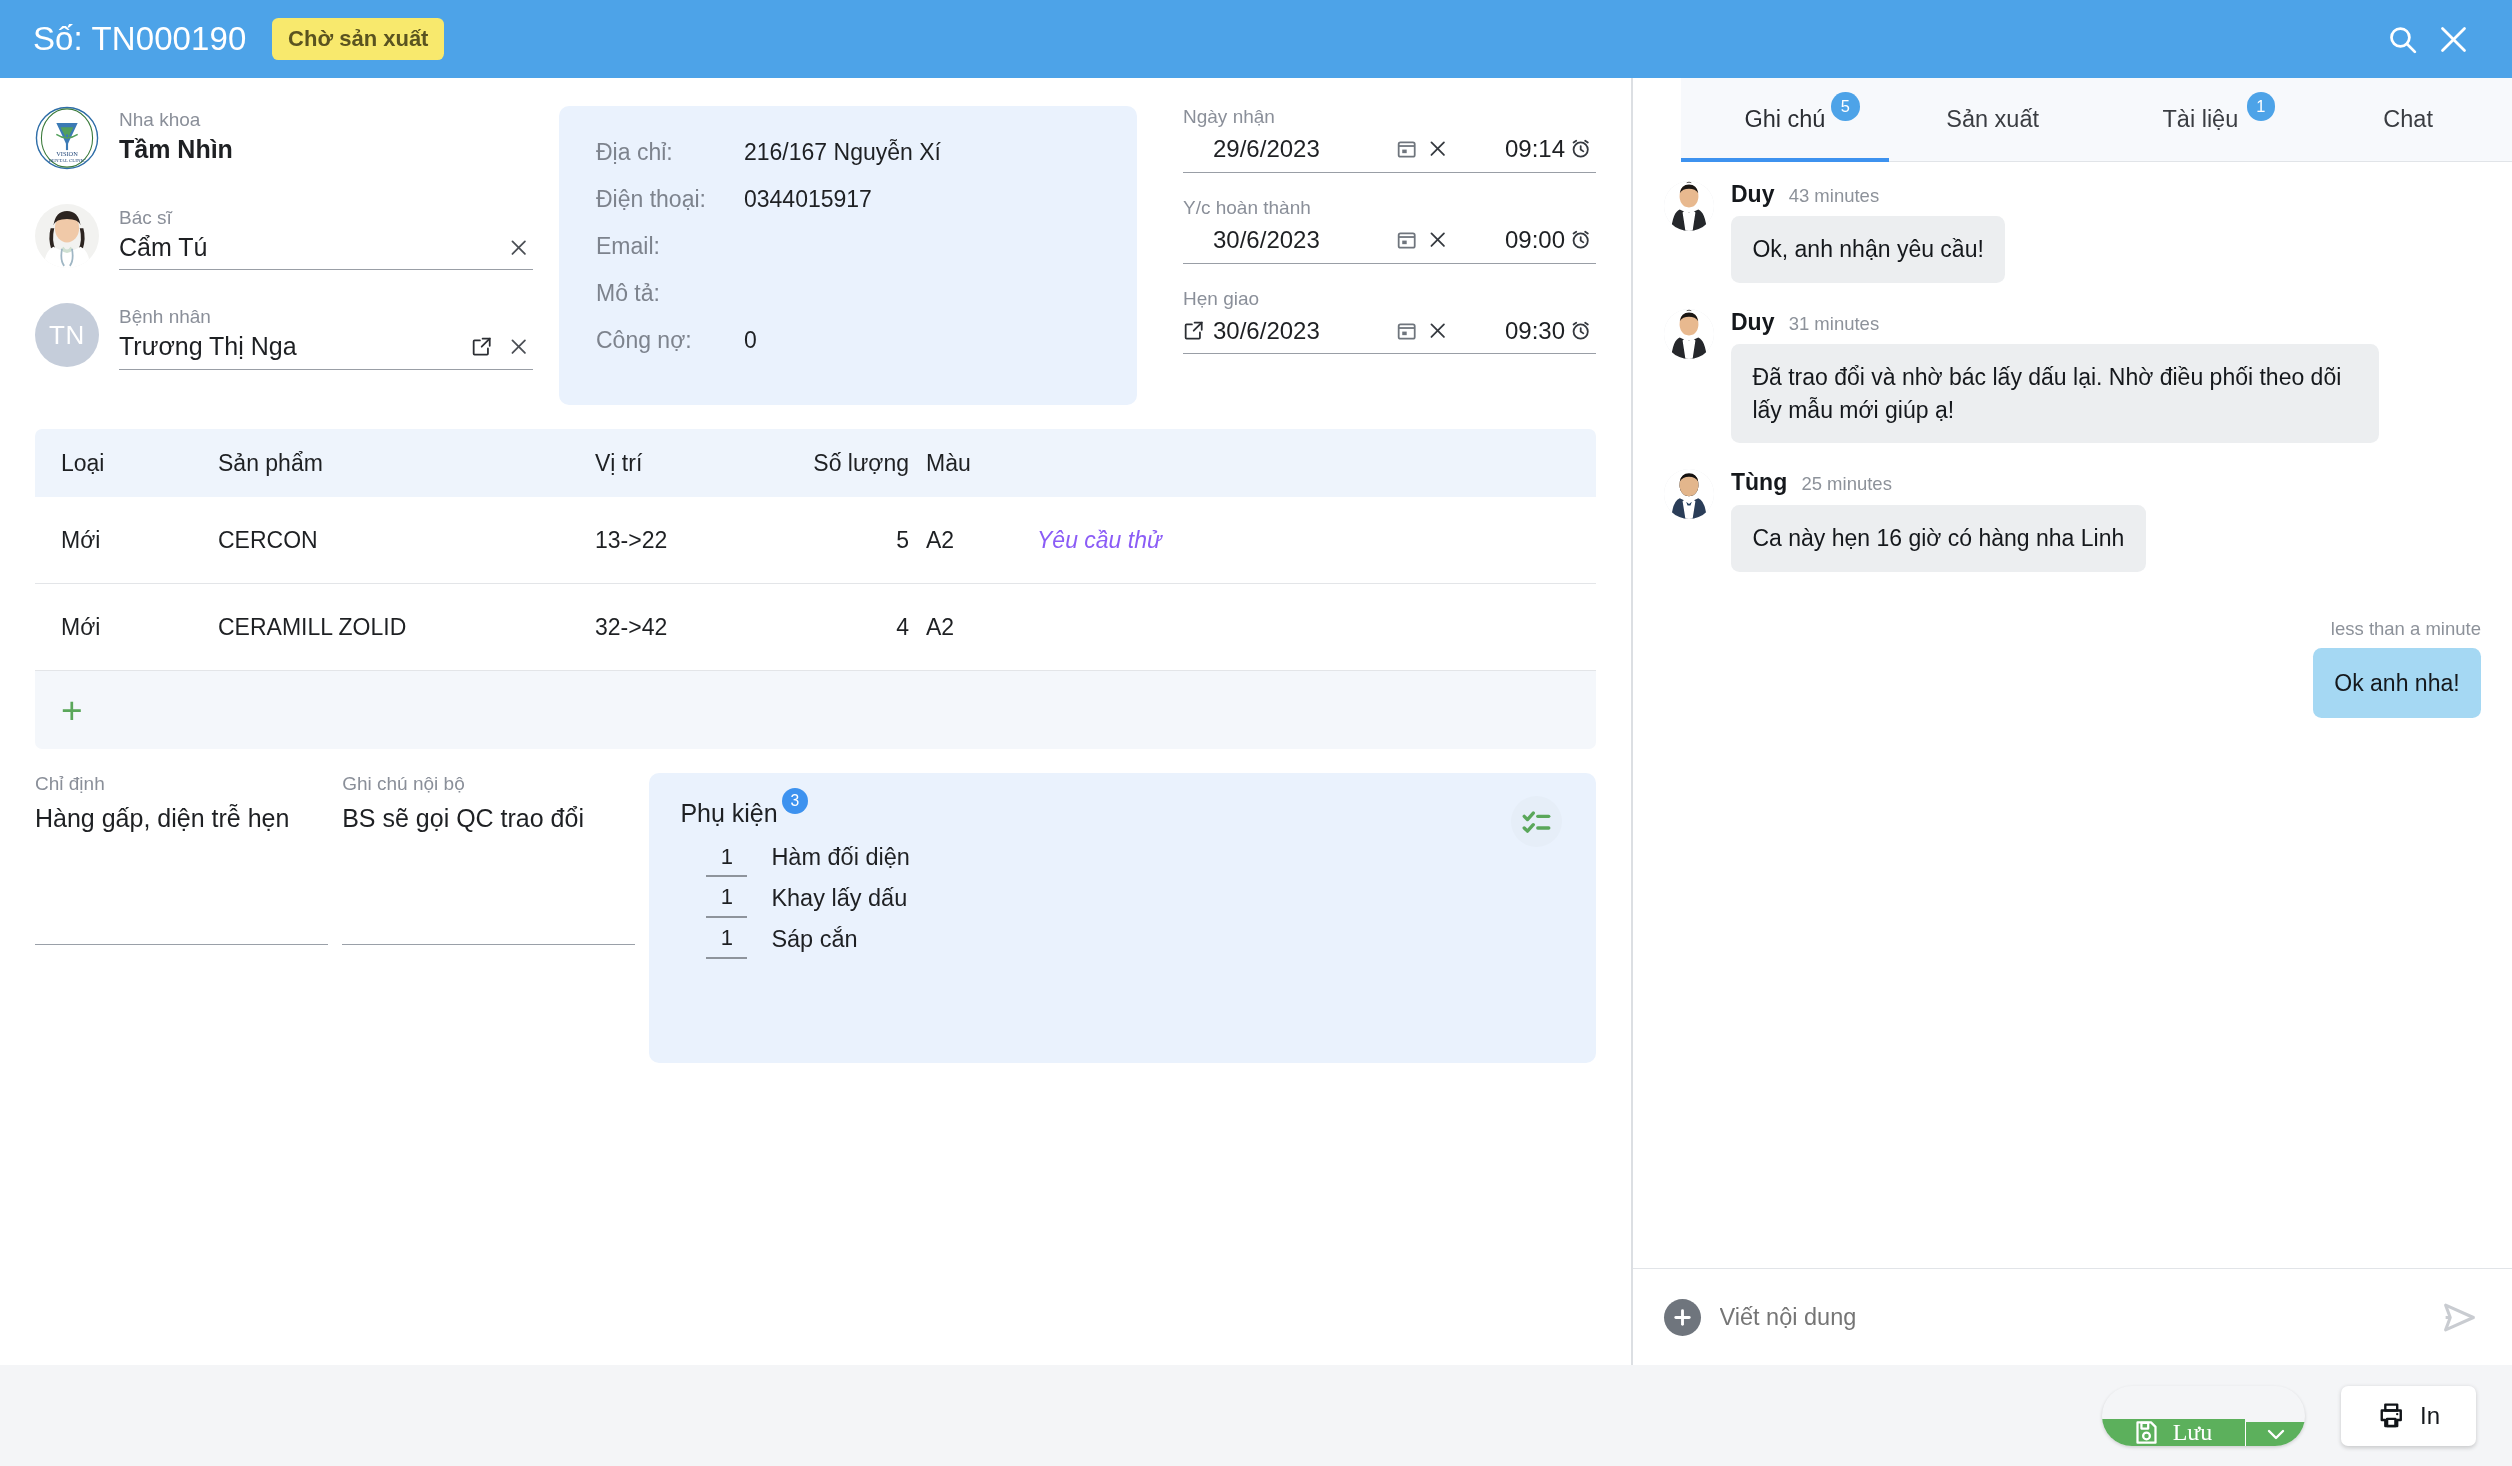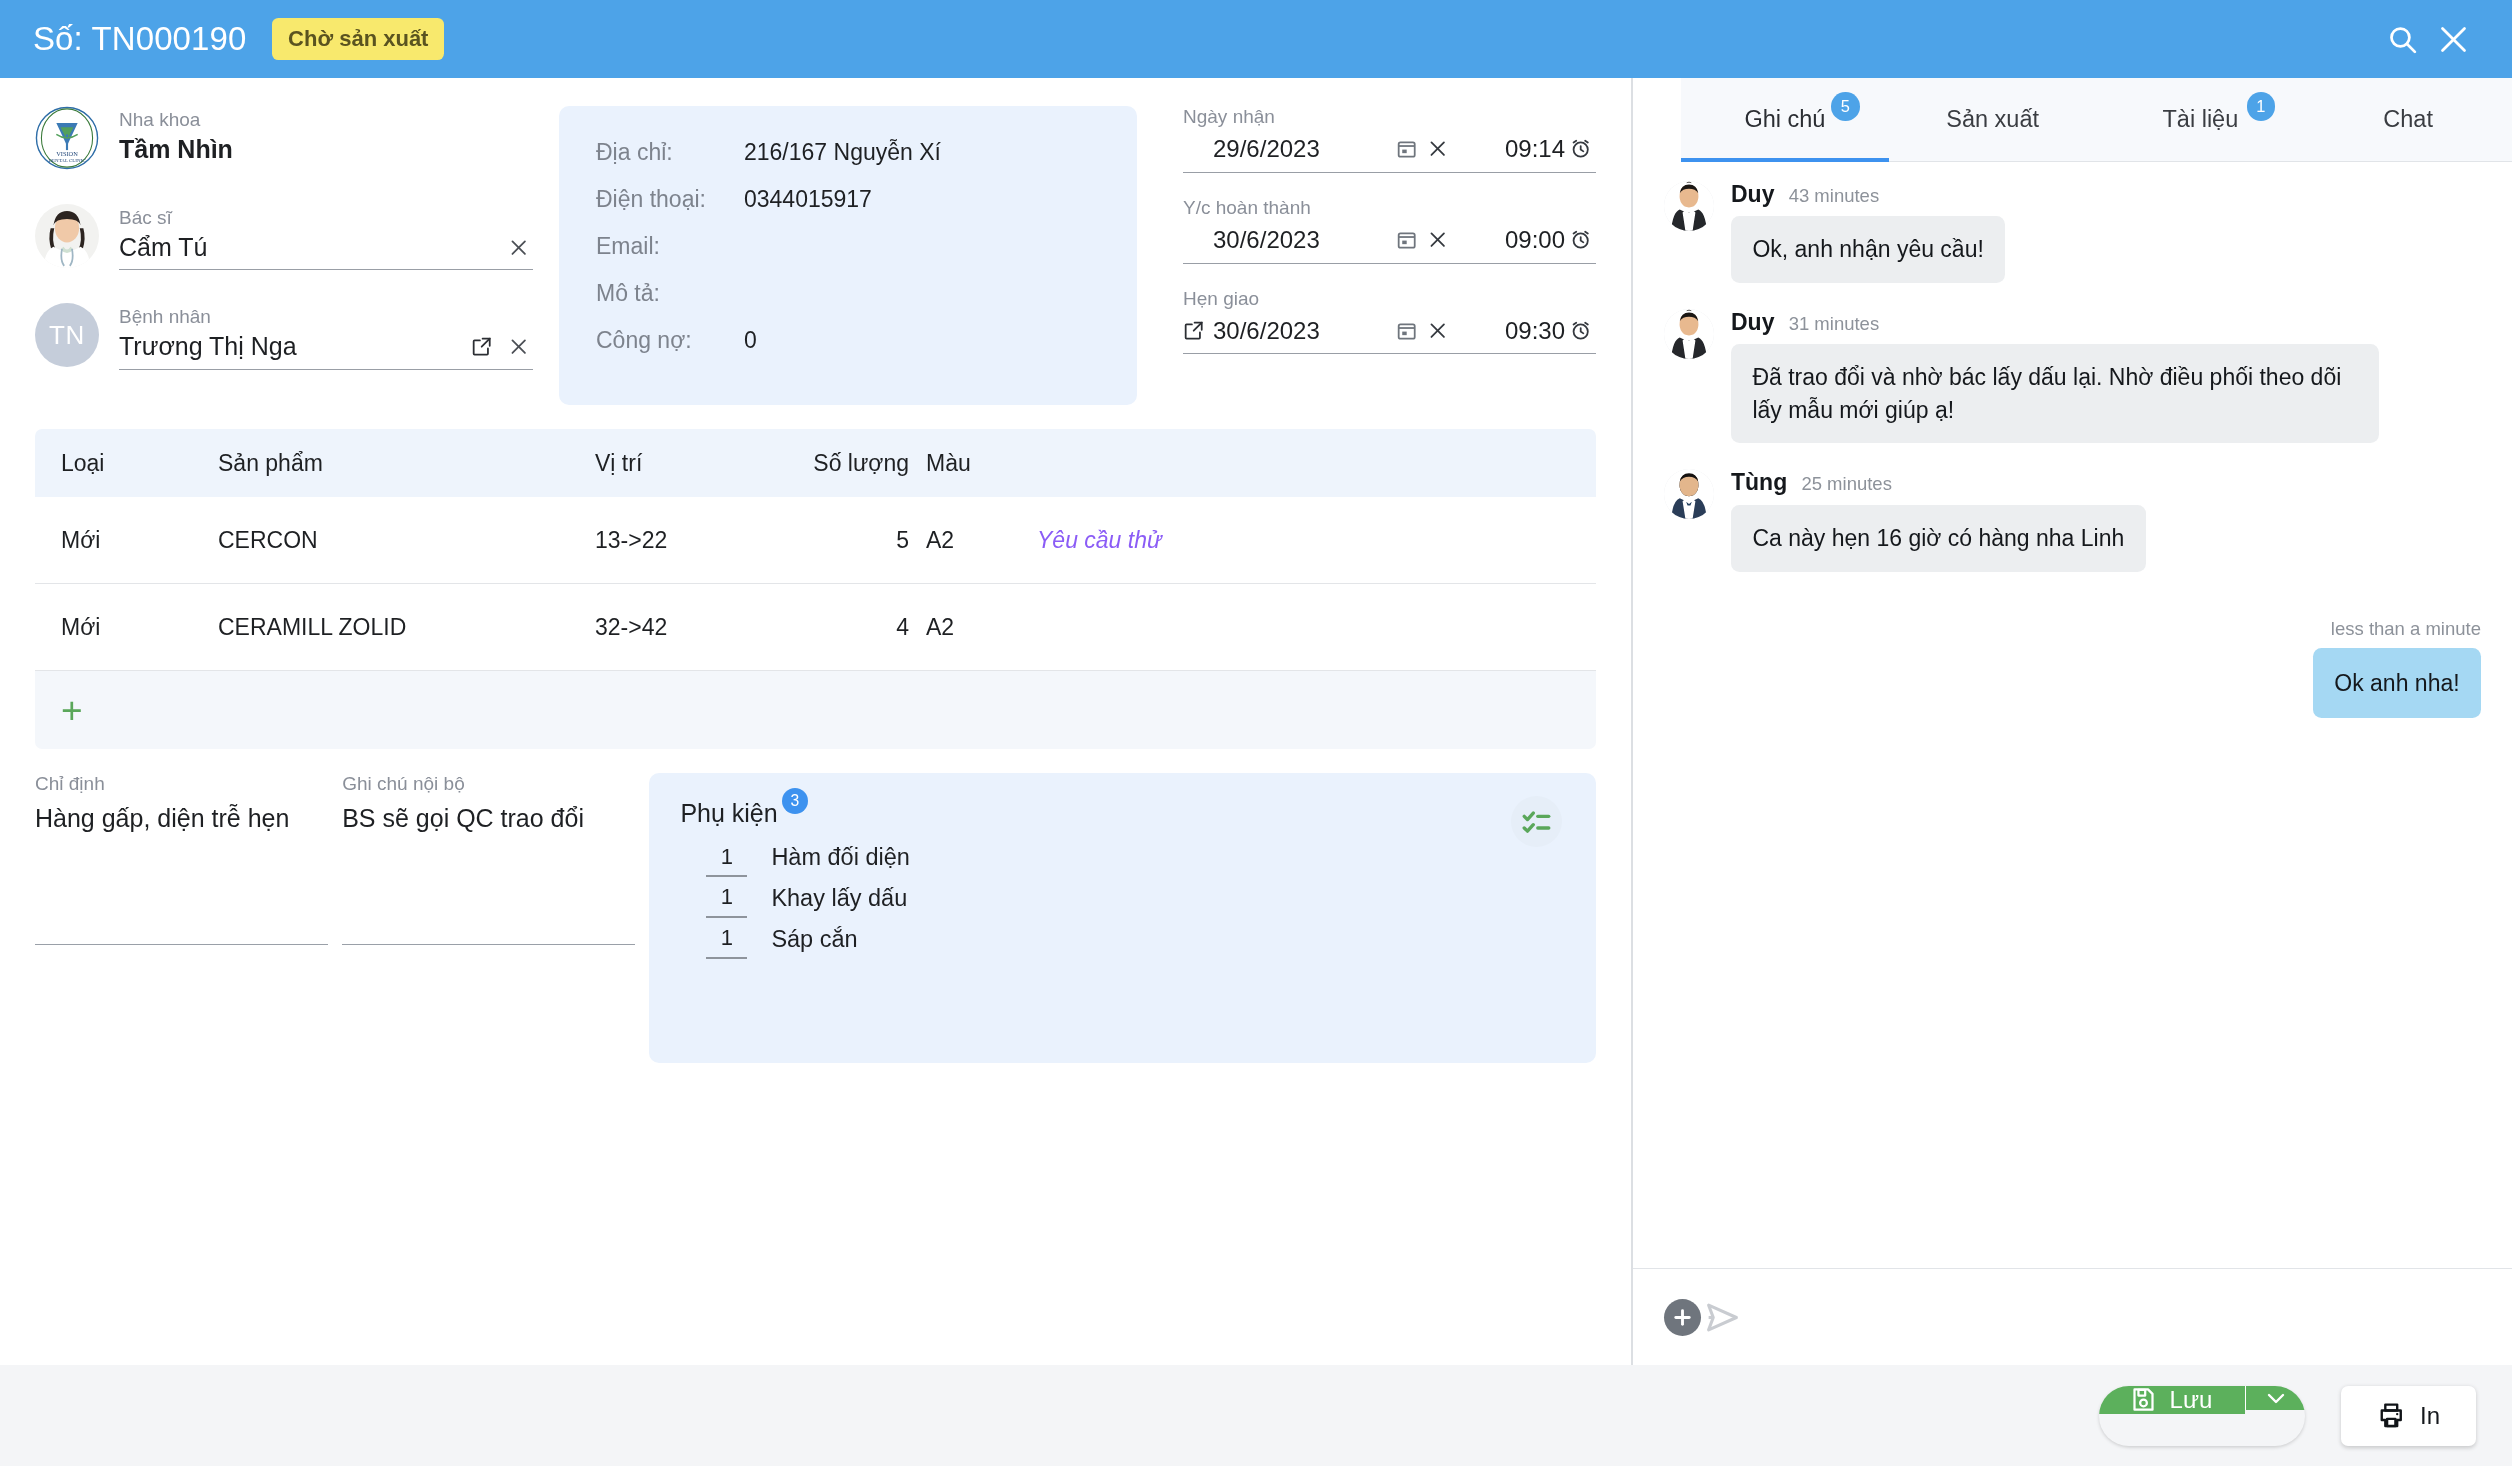--- a/index.html
+++ b/index.html
@@ -169,21 +169,21 @@
   .plus-circle svg { width: 23px; height: 23px; }
   .composer-input { flex: 1; font-size: 23.5px; color: #9aa0a8; margin-left: 18.5px; background: none; border: none; outline: none; }
   .send-ico { width: 43px; height: 43px; display: flex; align-items: center; justify-content: center; cursor: pointer; }
   .send-ico svg { width: 37px; height: 37px; }
 
   
   .footer {
     height: 101px; flex: 0 0 101px; background: #f4f5f7;
     display: flex; align-items: center; justify-content: flex-end; padding: 0 36px;
   }
-  .save-group { display: flex; align-items: flex-start; height: 60px; border-radius: 31px; overflow: hidden; box-shadow: 0 1.4px 3.6px rgba(0,0,0,.16); }
+  .save-group { display: flex; align-items: flex-end; height: 60px; border-radius: 31px; overflow: hidden; box-shadow: 0 1.4px 3.6px rgba(0,0,0,.16); font-family: Liberation Serif, serif; }
   .save-main {
     background: #5cb05c; color: #fff; display: flex; align-items: center;
     padding: 0 33px 0 31px; font-size: 24px; cursor: pointer; gap: 13px;
   }
   .save-main svg { width: 27px; height: 27px; }
   .save-caret {
     background: #5cb05c; border-left: 1.4px solid #ffffff; width: 60px;
     display: flex; align-items: center; justify-content: center; cursor: pointer;
   }
   .save-caret svg { width: 24px; height: 24px; }
@@ -596,20 +596,21 @@
 
       </div>
 
       <div class="composer">
         <div class="plus-circle">
           <svg viewBox="0 0 24 24" fill="none" stroke="#ffffff" stroke-width="3" stroke-linecap="round">
               <line x1="12" y1="5" x2="12" y2="19"></line>
               <line x1="5" y1="12" x2="19" y2="12"></line>
             </svg>
         </div>
+        <input class="composer-input" placeholder="Viết nội dung" style="">
         <div class="send-ico">
           <svg viewBox="0 0 24 24" fill="none" stroke="#c9ccd1" stroke-width="2" stroke-linejoin="round">
               <path d="M3 4 L21 12 L3 20 L6 12 Z"></path>
               <line x1="6" y1="12" x2="3" y2="12"></line>
             </svg>
         </div>
       </div>
     </div>
 
   </div>

